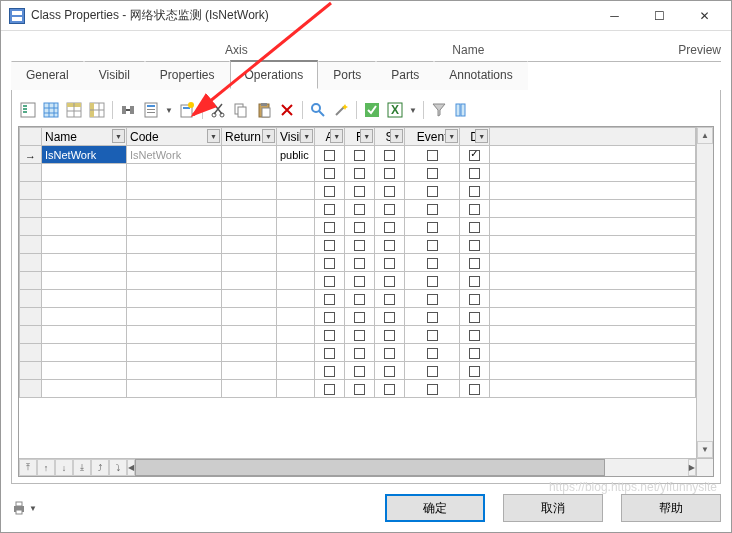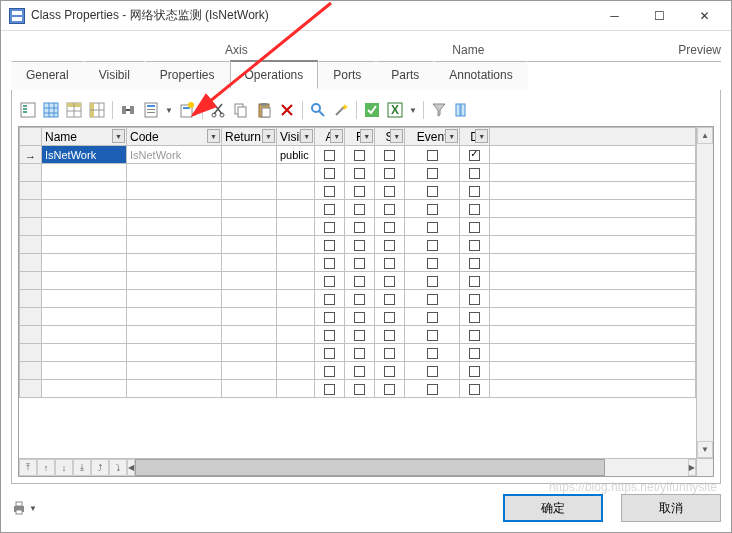--- a/index.html
+++ b/index.html
@@ -439,20 +439,21 @@
       <svg class="ti" viewBox="0 0 16 16">
           <rect x="3" y="6" width="10" height="6" fill="#888"></rect>
           <rect x="5" y="2" width="6" height="4" fill="#fff" stroke="#888"></rect>
           <rect x="5" y="10" width="6" height="4" fill="#fff" stroke="#888"></rect>
         </svg>
       <span style="font-size:8px;color:#555;">▼</span>
     </button>
     <div class="spacer"></div>
     <button class="dlg-btn primary">确定</button>
     <button class="dlg-btn">取消</button>
+    <button class="dlg-btn">帮助</button>
   </div>
 </div>
 
 <svg class="arrow" style="left:170px;top:0px" width="170" height="130">
   <defs>
       <marker id="ah" markerWidth="10" markerHeight="10" refX="8" refY="3" orient="auto">
         <path d="M0,0 L0,6 L9,3 z" fill="#ff2a2a"></path>
       </marker>
     </defs>
   <line x1="160" y1="2" x2="22" y2="114" stroke="#ff2a2a" stroke-width="3" marker-end="url(#ah)"></line>

